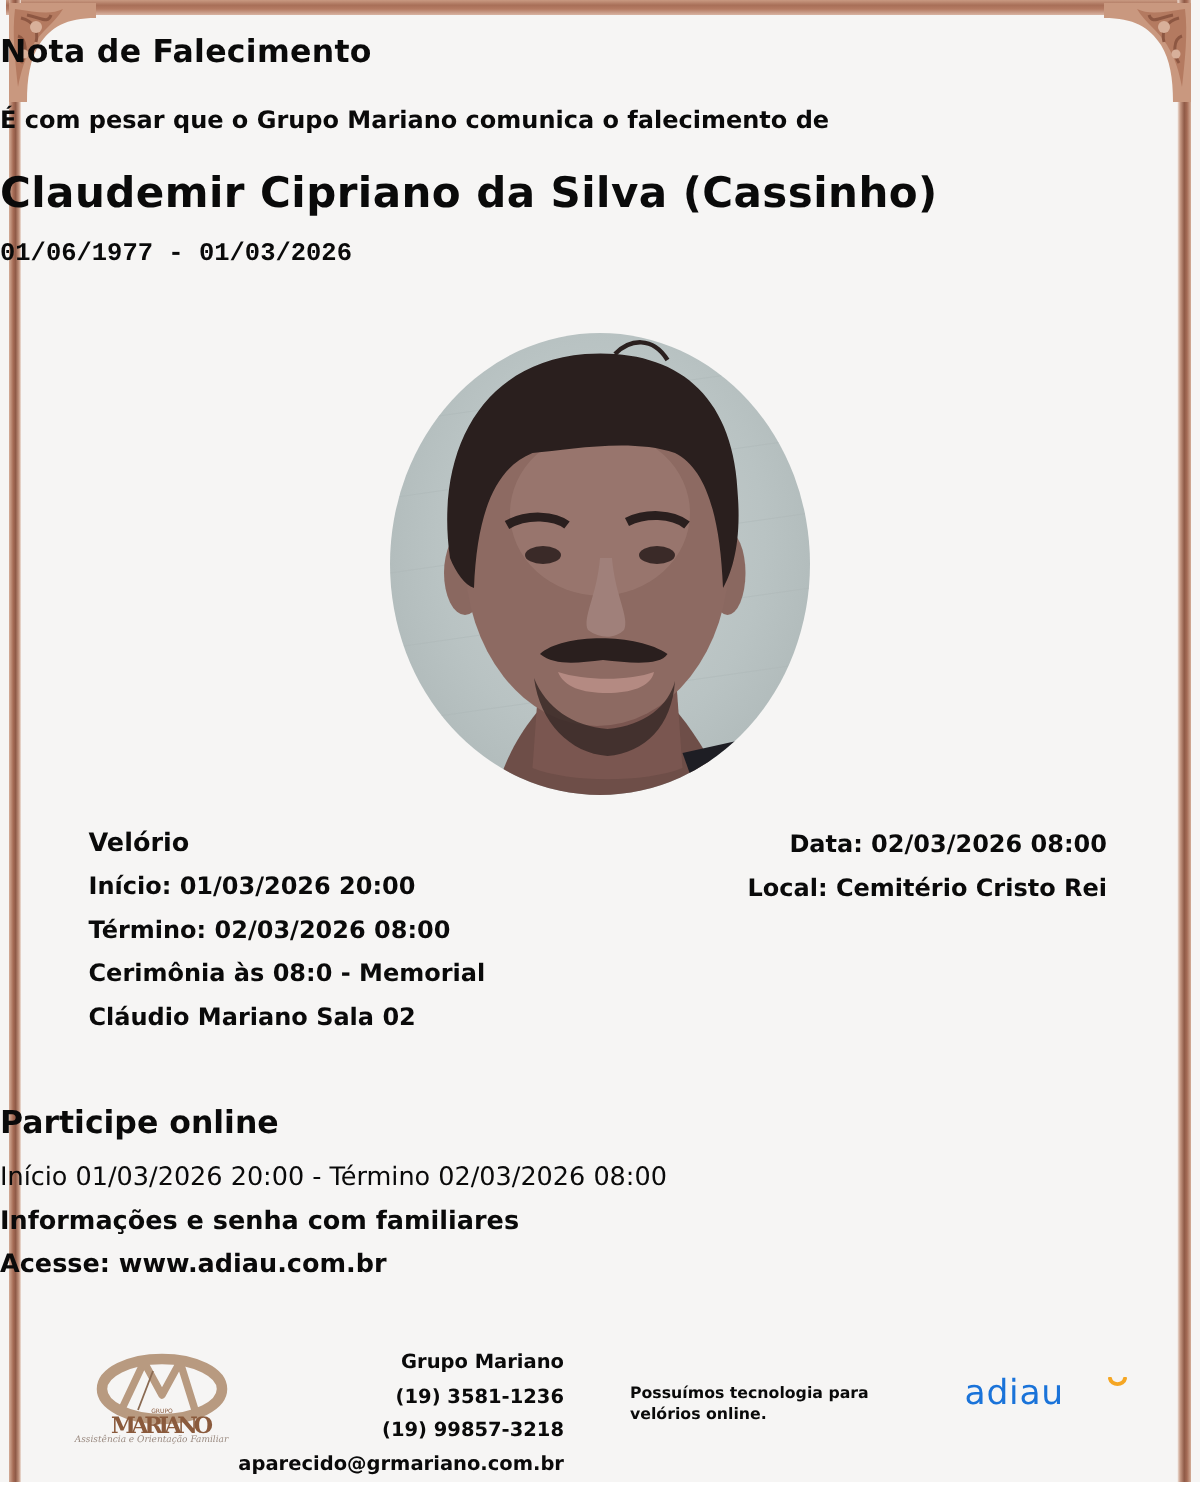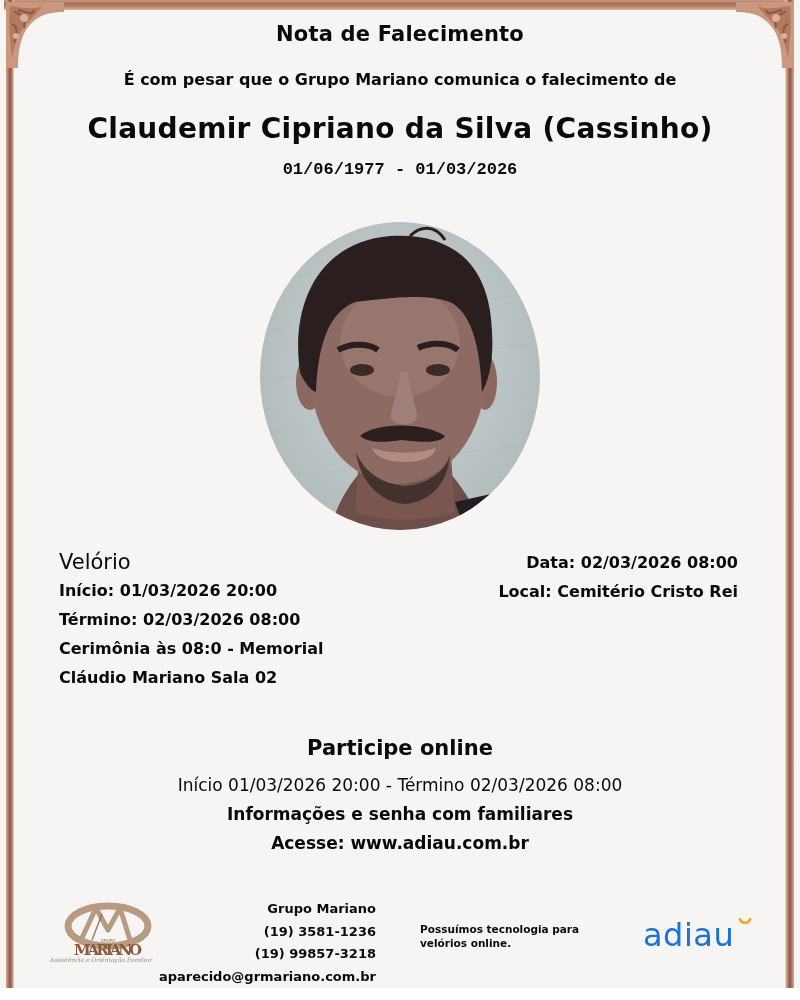--- a/index.html
+++ b/index.html
@@ -28,21 +28,21 @@
     .frame-right {
       position: absolute; right: 6px; top: 0; bottom: 0; width: 9px;
       background: linear-gradient(to right, #efe3dc 0%, #c79a85 20%, #8f5a47 50%, #a56b55 70%, #d4ad98 100%);
     }
     .corner {
       position: absolute; top: 0; width: 62px; height: 70px;
     }
     .corner-left { left: 4px; }
     .corner-right { right: 4px; transform: scaleX(-1); }
 
-    .center { position: absolute; left: 0; width: 800px; text-align: center; }
+    .center { position: absolute; left: 0; width: 800px; }
 
     .title {
       top: 22px; font-size: 21px; font-weight: 700; letter-spacing: 0.2px;
     }
     .intro {
       top: 70px; font-size: 16px; font-weight: 700;
     }
     .name {
       top: 112px; font-size: 28px; font-weight: 700; letter-spacing: 0.3px;
     }
@@ -55,21 +55,21 @@
       overflow: hidden;
       background: radial-gradient(ellipse at 50% 45%, #c9d0d0 0%, #b9c3c3 55%, #a8b2b2 100%);
     }
 
     .velorio {
       position: absolute; left: 59px; top: 548px;
     }
     .sepultamento {
       position: absolute; right: 62px; top: 548px; text-align: right;
     }
-    .sec-title { font-size: 21px; font-weight: 400; line-height: 28px; }
+    .sec-title { font-size: 17px; font-weight: 700; line-height: 28px; }
     .sec-line { font-size: 16px; font-weight: 700; line-height: 29px; }
 
     .online-title { top: 736px; font-size: 21px; font-weight: 700; }
     .online-line1 { top: 775px; font-size: 17px; font-weight: 400; }
     .online-line2 { top: 804px; font-size: 17px; font-weight: 700; }
     .online-line3 { top: 833px; font-size: 17px; font-weight: 700; }
 
     .logo-mariano {
       position: absolute; left: 58px; top: 900px; width: 100px; height: 70px;
     }
@@ -82,21 +82,21 @@
       position: absolute; right: 424px; top: 898px; text-align: right;
     }
     .contacts div { font-size: 13px; font-weight: 700; line-height: 22.5px; white-space: nowrap; margin-left: 44px; }
     .tech {
       position: absolute; left: 420px; top: 922px;
       font-size: 10.5px; font-weight: 700; line-height: 14px; width: 180px;
     }
     .adiau {
       position: absolute; left: 643px; top: 916px;
       font-family: "DejaVu Sans", sans-serif;
-      font-size: 32px; font-weight: 400; letter-spacing: 0.5px;
+      font-size: 23px; font-weight: 400; letter-spacing: 0.5px;
       color: #1a73d9;
     }
     .adiau-accent {
       position: absolute; left: 738px; top: 918px; width: 14px; height: 8px;
     }
   </style>
 </head>
 <body>
 
 <div class="card">

